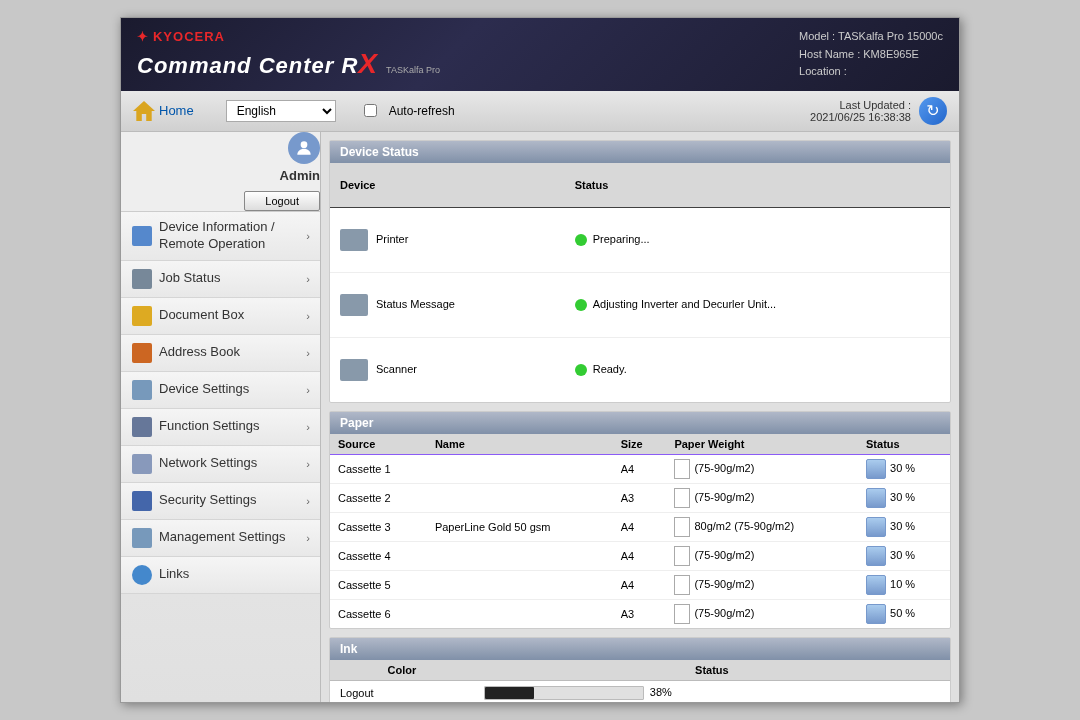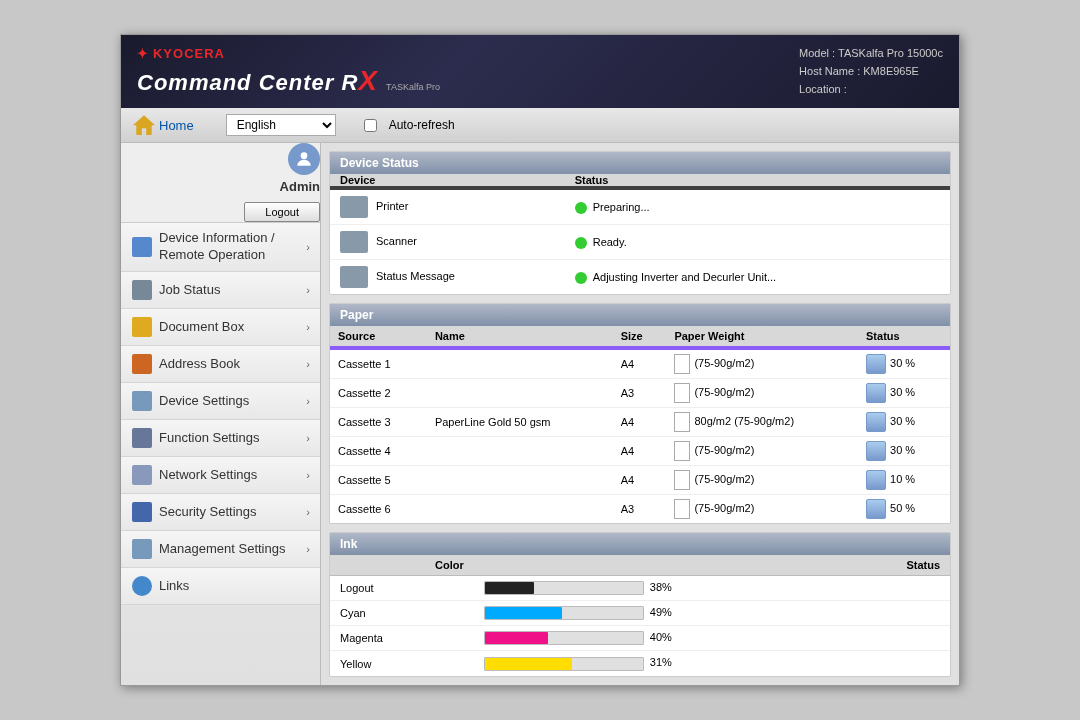--- a/index.html
+++ b/index.html
@@ -222,27 +222,27 @@
       font-weight: bold;
       padding: 4px 10px;
     }
     
     .status-table {
       width: 100%;
       border-collapse: collapse;
     }
     .status-table th {
       background: #d8d8d8;
-      padding: 0 10px;
+      padding: 16px 10px;
       text-align: left;
       font-size: 11px;
-      border-bottom: 4px solid #404040;
+      border-bottom: 1px solid #404040;
     }
     .status-table td {
-      padding: 6px 10px;
+      padding: 21px 10px;
       font-size: 11px;
       border-bottom: 1px solid #eee;
       vertical-align: middle;
     }
     .status-table tr:last-child td { border-bottom: none; }
     .status-indicator {
       width: 12px;
       height: 12px;
       background: #33cc33;
       border-radius: 50%;
@@ -253,38 +253,38 @@
     
     .paper-table {
       width: 100%;
       border-collapse: collapse;
     }
     .paper-table th {
       background: #d8d8d8;
       padding: 4px 8px;
       text-align: left;
       font-size: 11px;
-      border-bottom: 4px solid #8b5cf6;
+      border-bottom: 1px solid #8b5cf6;
     }
     .paper-table td {
       padding: 4px 8px;
       font-size: 11px;
       border-bottom: 1px solid #eee;
       vertical-align: middle;
     }
     .paper-table tr:last-child td { border-bottom: none; }
     
     .ink-table {
       width: 100%;
       border-collapse: collapse;
     }
     .ink-table th {
       background: #d8d8d8;
       padding: 4px 10px;
-      text-align: right;
+      text-align: center;
       font-size: 11px;
       border-bottom: 1px solid #bbb;
     }
     .ink-table td {
       padding: 5px 10px;
       font-size: 11px;
       border-bottom: 1px solid #eee;
       vertical-align: middle;
     }
     .ink-table tr:last-child td { border-bottom: none; }
@@ -333,20 +333,27 @@
       <span class="home-icon"></span>
       <span>Home</span>
     </a>
     <select class="lang-select">
       <option>English</option>
     </select>
     <label class="auto-refresh">
       <input type="checkbox" style="">
       <span>Auto-refresh</span>
     </label>
+    <div class="nav-right">
+      <div class="last-updated">
+        <div>Last Updated :</div>
+        <div>2021/06/25 16:38:38</div>
+      </div>
+      <button class="refresh-btn" title="Refresh">↻</button>
+    </div>
   </div>
 
   <div class="content-area">
 
     <div class="sidebar">
       <div class="admin-section">
         <div class="admin-avatar">
           <svg viewBox="0 0 24 24" fill="#fff">
               <circle cx="12" cy="8" r="4"></circle>
               <path d="M4 20c0-4 3.6-7 8-7s8 3 8 7"></path>
@@ -440,26 +447,26 @@
               <th>Device</th>
               <th>Status</th>
             </tr>
           </thead>
           <tbody id="device-status-body">
               <tr>
                 <td><span style="display: inline-block; width: 28px; height: 22px; background: rgb(136, 153, 170); border-radius: 2px; margin-right: 8px; vertical-align: middle;"></span>Printer</td>
                 <td><span class="status-indicator"></span>Preparing...</td>
               </tr>
               <tr>
+                <td><span style="display: inline-block; width: 28px; height: 22px; background: rgb(136, 153, 170); border-radius: 2px; margin-right: 8px; vertical-align: middle;"></span>Status Message</td>
+                <td><span class="status-indicator"></span>Adjusting Inverter and Decurler Unit...</td>
+              </tr>
+              <tr>
                 <td><span style="display: inline-block; width: 28px; height: 22px; background: rgb(136, 153, 170); border-radius: 2px; margin-right: 8px; vertical-align: middle;"></span>Scanner</td>
                 <td><span class="status-indicator"></span>Ready.</td>
-              </tr>
-              <tr>
-                <td><span style="display: inline-block; width: 28px; height: 22px; background: rgb(136, 153, 170); border-radius: 2px; margin-right: 8px; vertical-align: middle;"></span>Status Message</td>
-                <td><span class="status-indicator"></span>Adjusting Inverter and Decurler Unit...</td>
               </tr>
             </tbody>
         </table>
       </div>
 
       <div class="section-card">
         <div class="section-header">Paper</div>
         <table class="paper-table">
           <thead>
             <tr id="paper-header-row">

